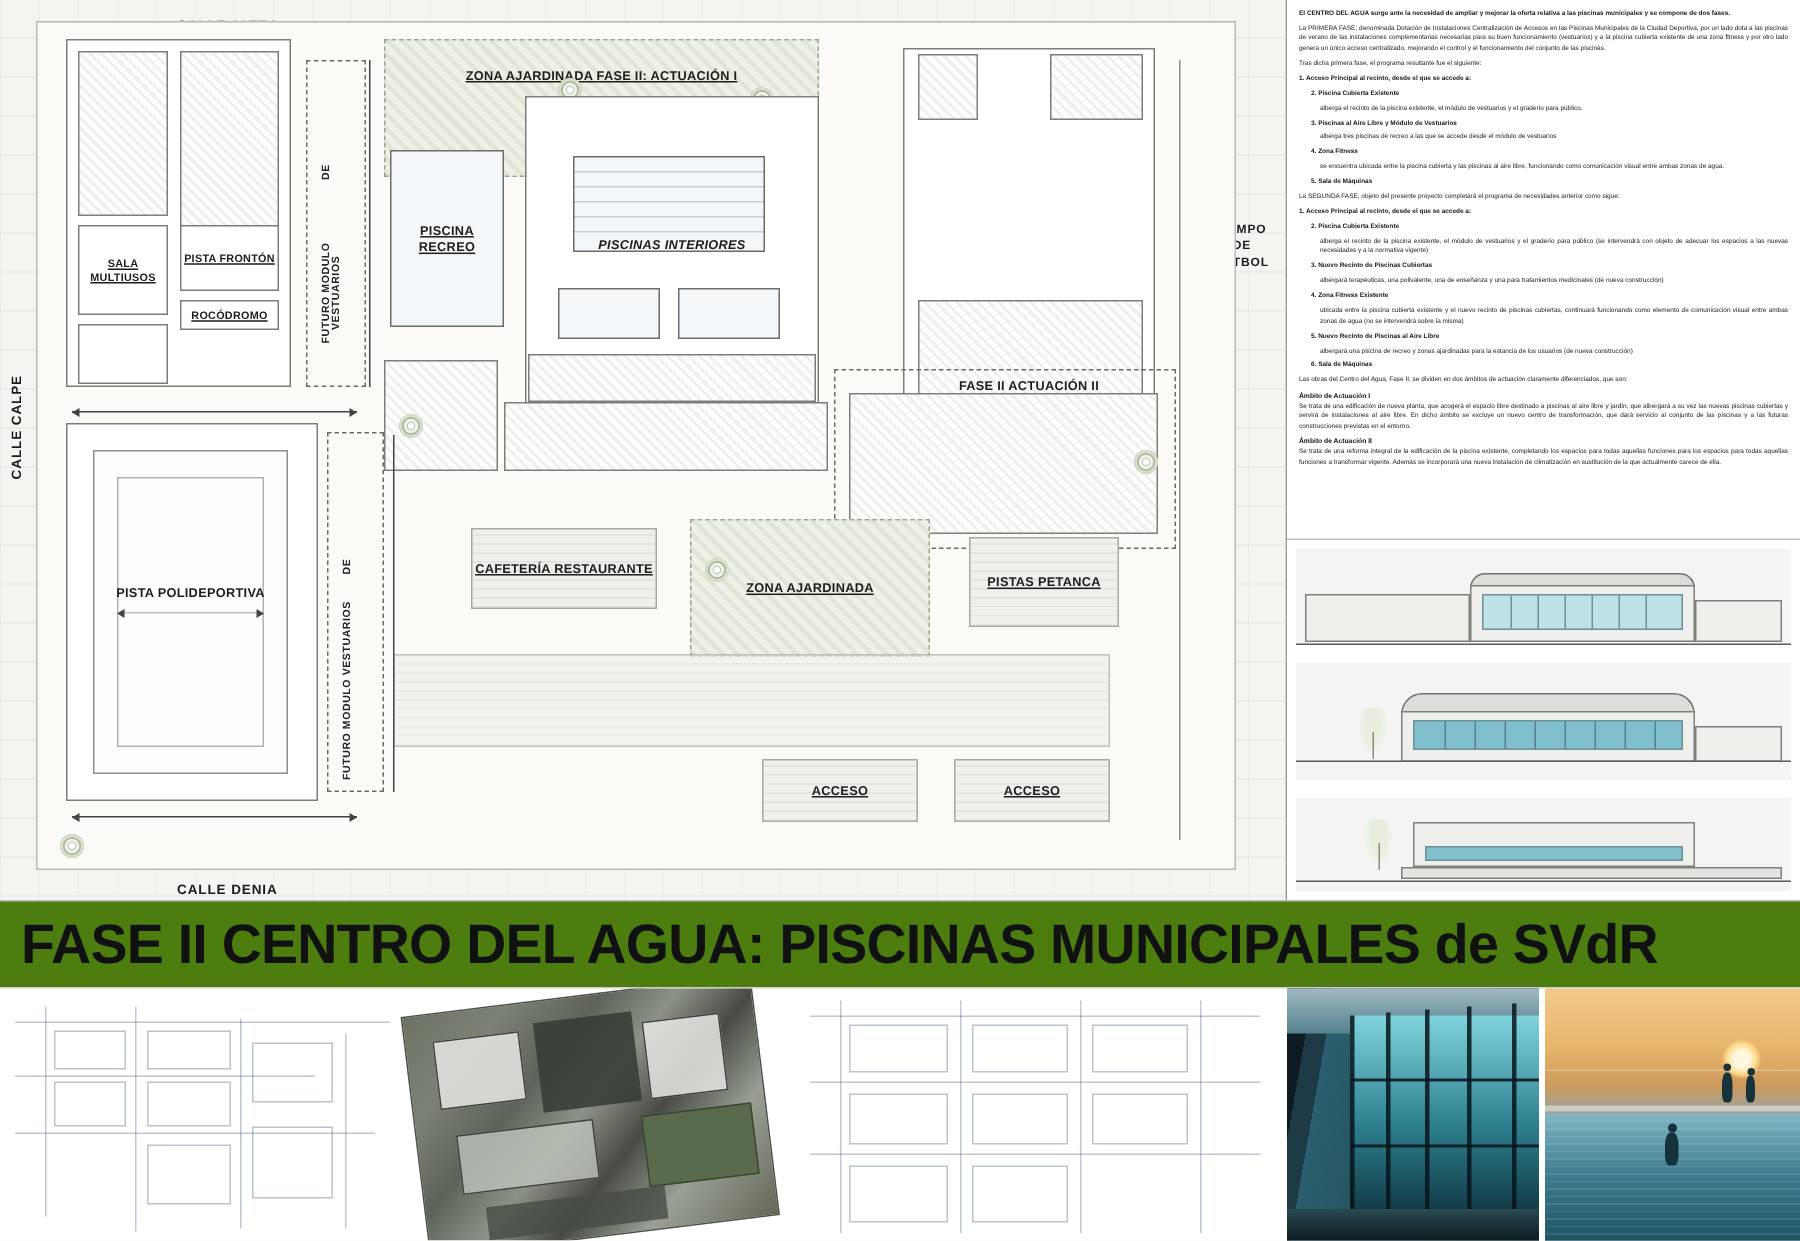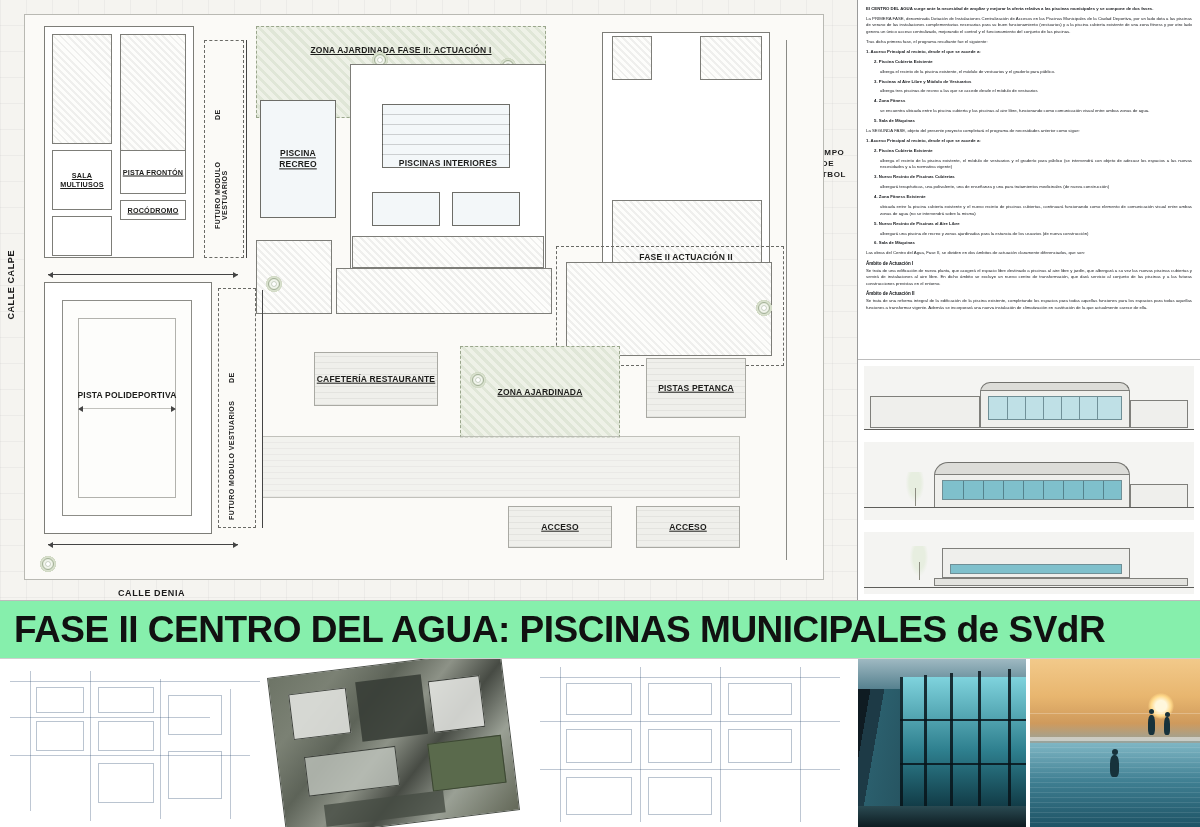--- a/index.html
+++ b/index.html
@@ -140,21 +140,21 @@
     background: radial-gradient(ellipse at 50% 32%, #e7eee0 0 38%, rgba(231,238,224,0) 60%);
   }
   .elev-tree::after {
     content: ""; position: absolute; left: 50%; bottom: 0; width: 1px; height: 18px;
     background: #8b8b80;
   }
 
   
   .titlebar {
     position: absolute; left: 0; top: 600px; width: 1200px; height: 58px;
-    background: #86efac; display: flex; align-items: center;
+    background: #4d7c0f; display: flex; align-items: center;
     border-top: 1px solid #bdbdbd;
   }
   .title {
     font-family: "Liberation Sans", sans-serif;
     font-weight: 700; font-size: 37px; letter-spacing: -0.5px;
     color: #111; white-space: nowrap; padding-left: 14px;
   }
 
   
   .aerial {
@@ -262,21 +262,21 @@
       <div class="lbl">PISCINA RECREO</div>
     </div>
 
     <div class="blk" style="left:350px; top:64px; width:196px; height:206px;"></div>
     <div class="blk pool" style="left:382px; top:104px; width:128px; height:64px;"></div>
     <div class="lane" style="left:382px; top:114px; width:128px;"></div>
     <div class="lane" style="left:382px; top:124px; width:128px;"></div>
     <div class="lane" style="left:382px; top:134px; width:128px;"></div>
     <div class="lane" style="left:382px; top:144px; width:128px;"></div>
     <div class="lane" style="left:382px; top:154px; width:128px;"></div>
-    <div class="lbl" style="position:absolute; left:350px; top:158px; width:196px;">PISCINAS INTERIORES</div>
+    <div class="lbl" style="position:absolute; left:350px; top:158px; width:196px;font-style:italic;">PISCINAS INTERIORES</div>
     <div class="blk pool" style="left:372px; top:192px; width:68px; height:34px;"></div>
     <div class="blk pool" style="left:452px; top:192px; width:68px; height:34px;"></div>
     <div class="blk hatch" style="left:352px; top:236px; width:192px; height:32px;"></div>
 
     <div class="blk" style="left:602px; top:32px; width:168px; height:238px;"></div>
     <div class="blk hatch" style="left:612px; top:36px; width:40px; height:44px;"></div>
     <div class="blk hatch" style="left:700px; top:36px; width:62px; height:44px;"></div>
     <div class="blk hatch" style="left:612px; top:200px; width:150px; height:64px;"></div>
 
     <div class="lbl" style="position:absolute; left:598px; top:252px; width:176px;">FASE II ACTUACIÓN II</div>

